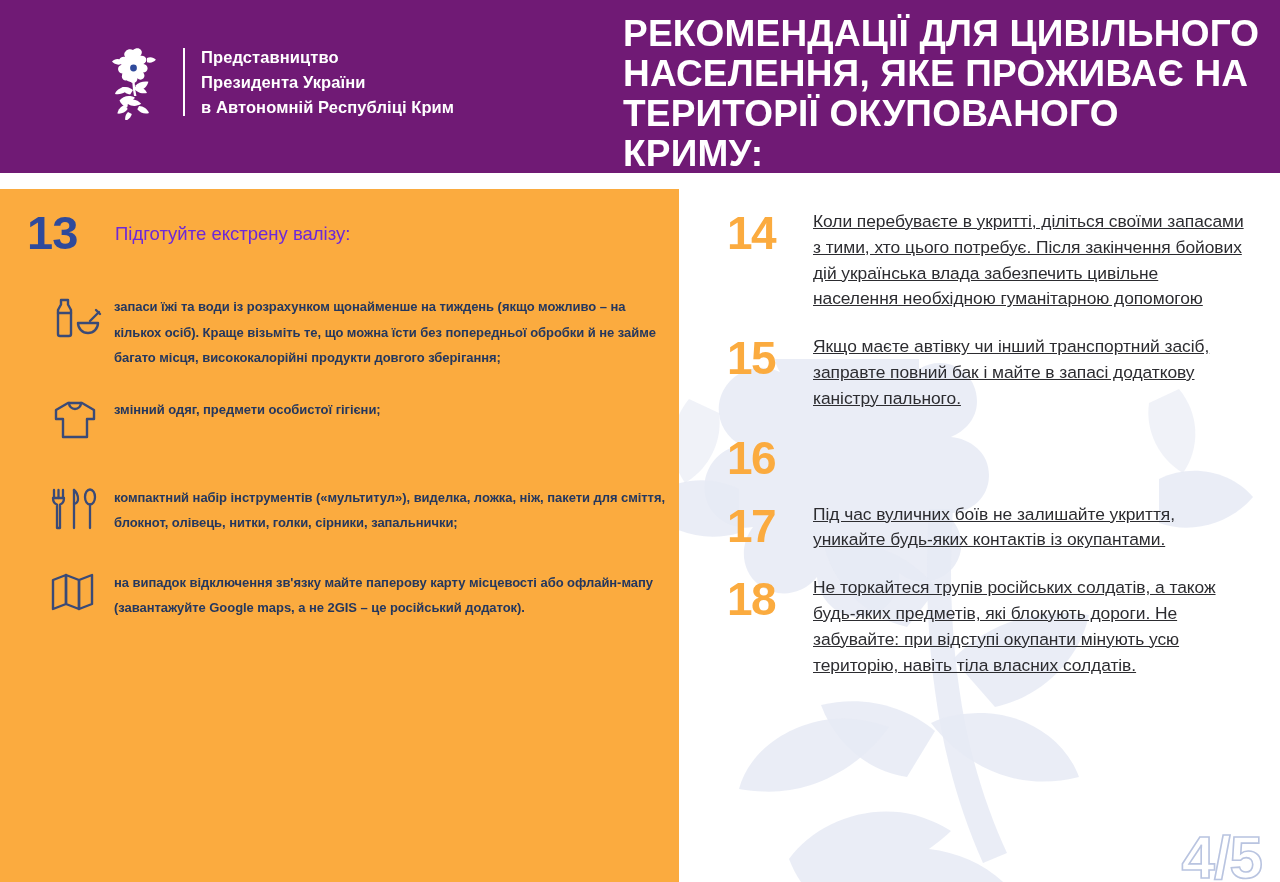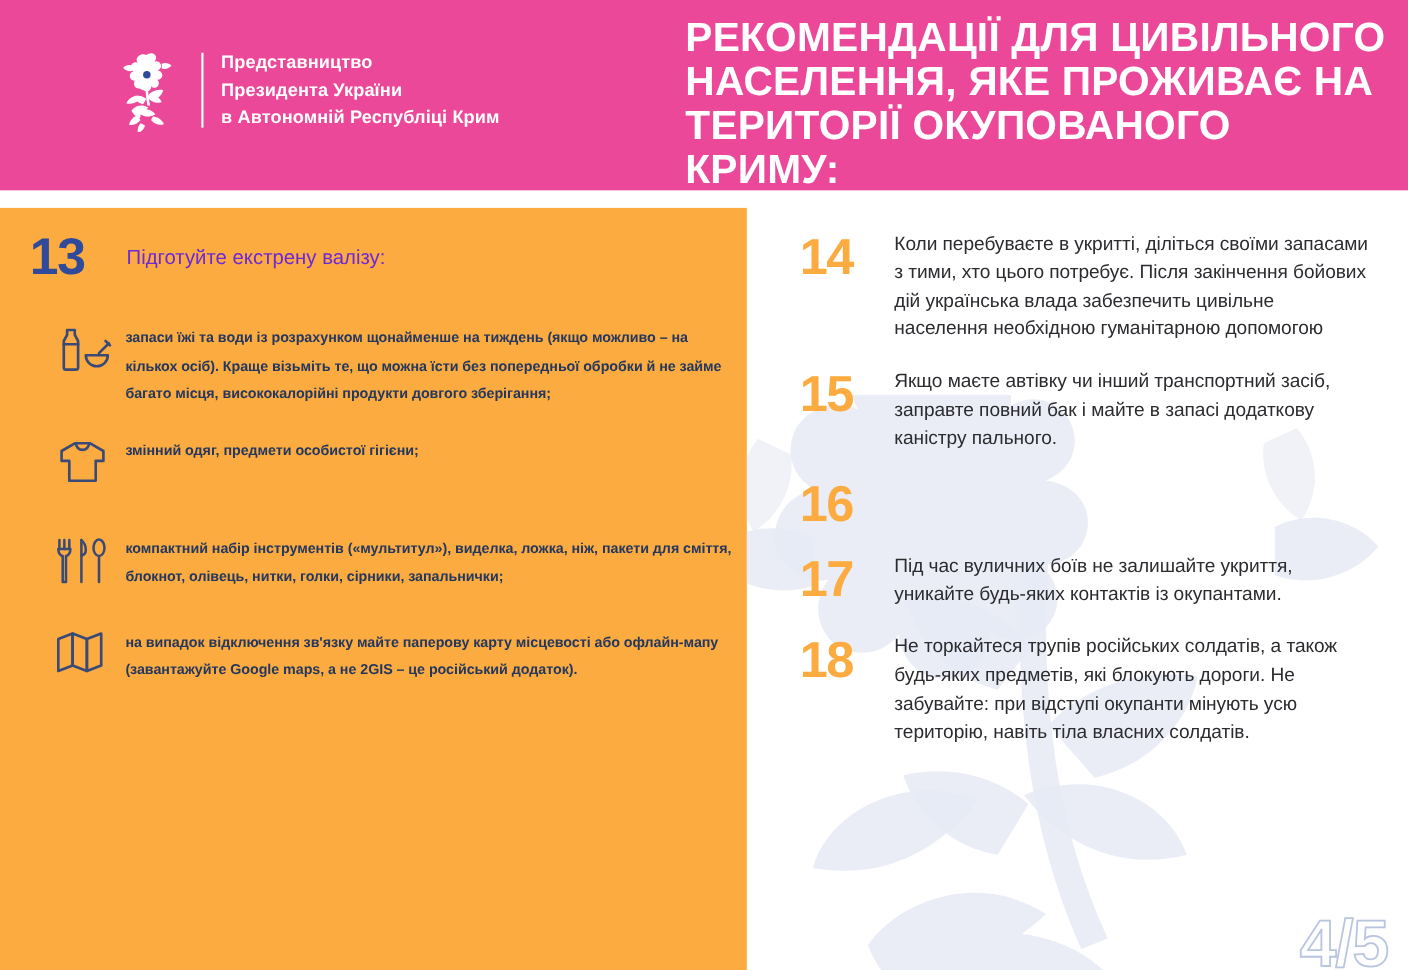--- a/index.html
+++ b/index.html
@@ -12,21 +12,21 @@
   .page {
     position: relative;
     width: 1280px; height: 882px;
     background: #ffffff;
   }
 
   
   .header {
     position: absolute; top: 0; left: 0;
     width: 1280px; height: 173px;
-    background: #ec4899;
+    background: #701a75;
     display: flex; align-items: center;
   }
   .brand {
     position: absolute; left: 103px; top: 44px;
     display: flex; align-items: center;
   }
   .brand-emblem { width: 62px; height: 76px; flex: none; }
   .brand-divider {
     width: 2px; height: 68px;
     background: #ffffff;
@@ -147,20 +147,21 @@
     flex: none;
     padding-top: 2px;
   }
   .ritem .rtxt {
     color: #2c2c30;
     font-size: 17.4px;
     font-weight: 400;
     line-height: 25.8px;
     letter-spacing: -0.05px;
     max-width: 432px;
+    text-decoration: underline;
   }
   .ritem + .ritem { margin-top: 22px; }
 
   .page-indicator {
     position: absolute;
     right: 18px; bottom: 6px;
     font-size: 60px;
     font-weight: 800;
     letter-spacing: -1px;
     color: transparent;

